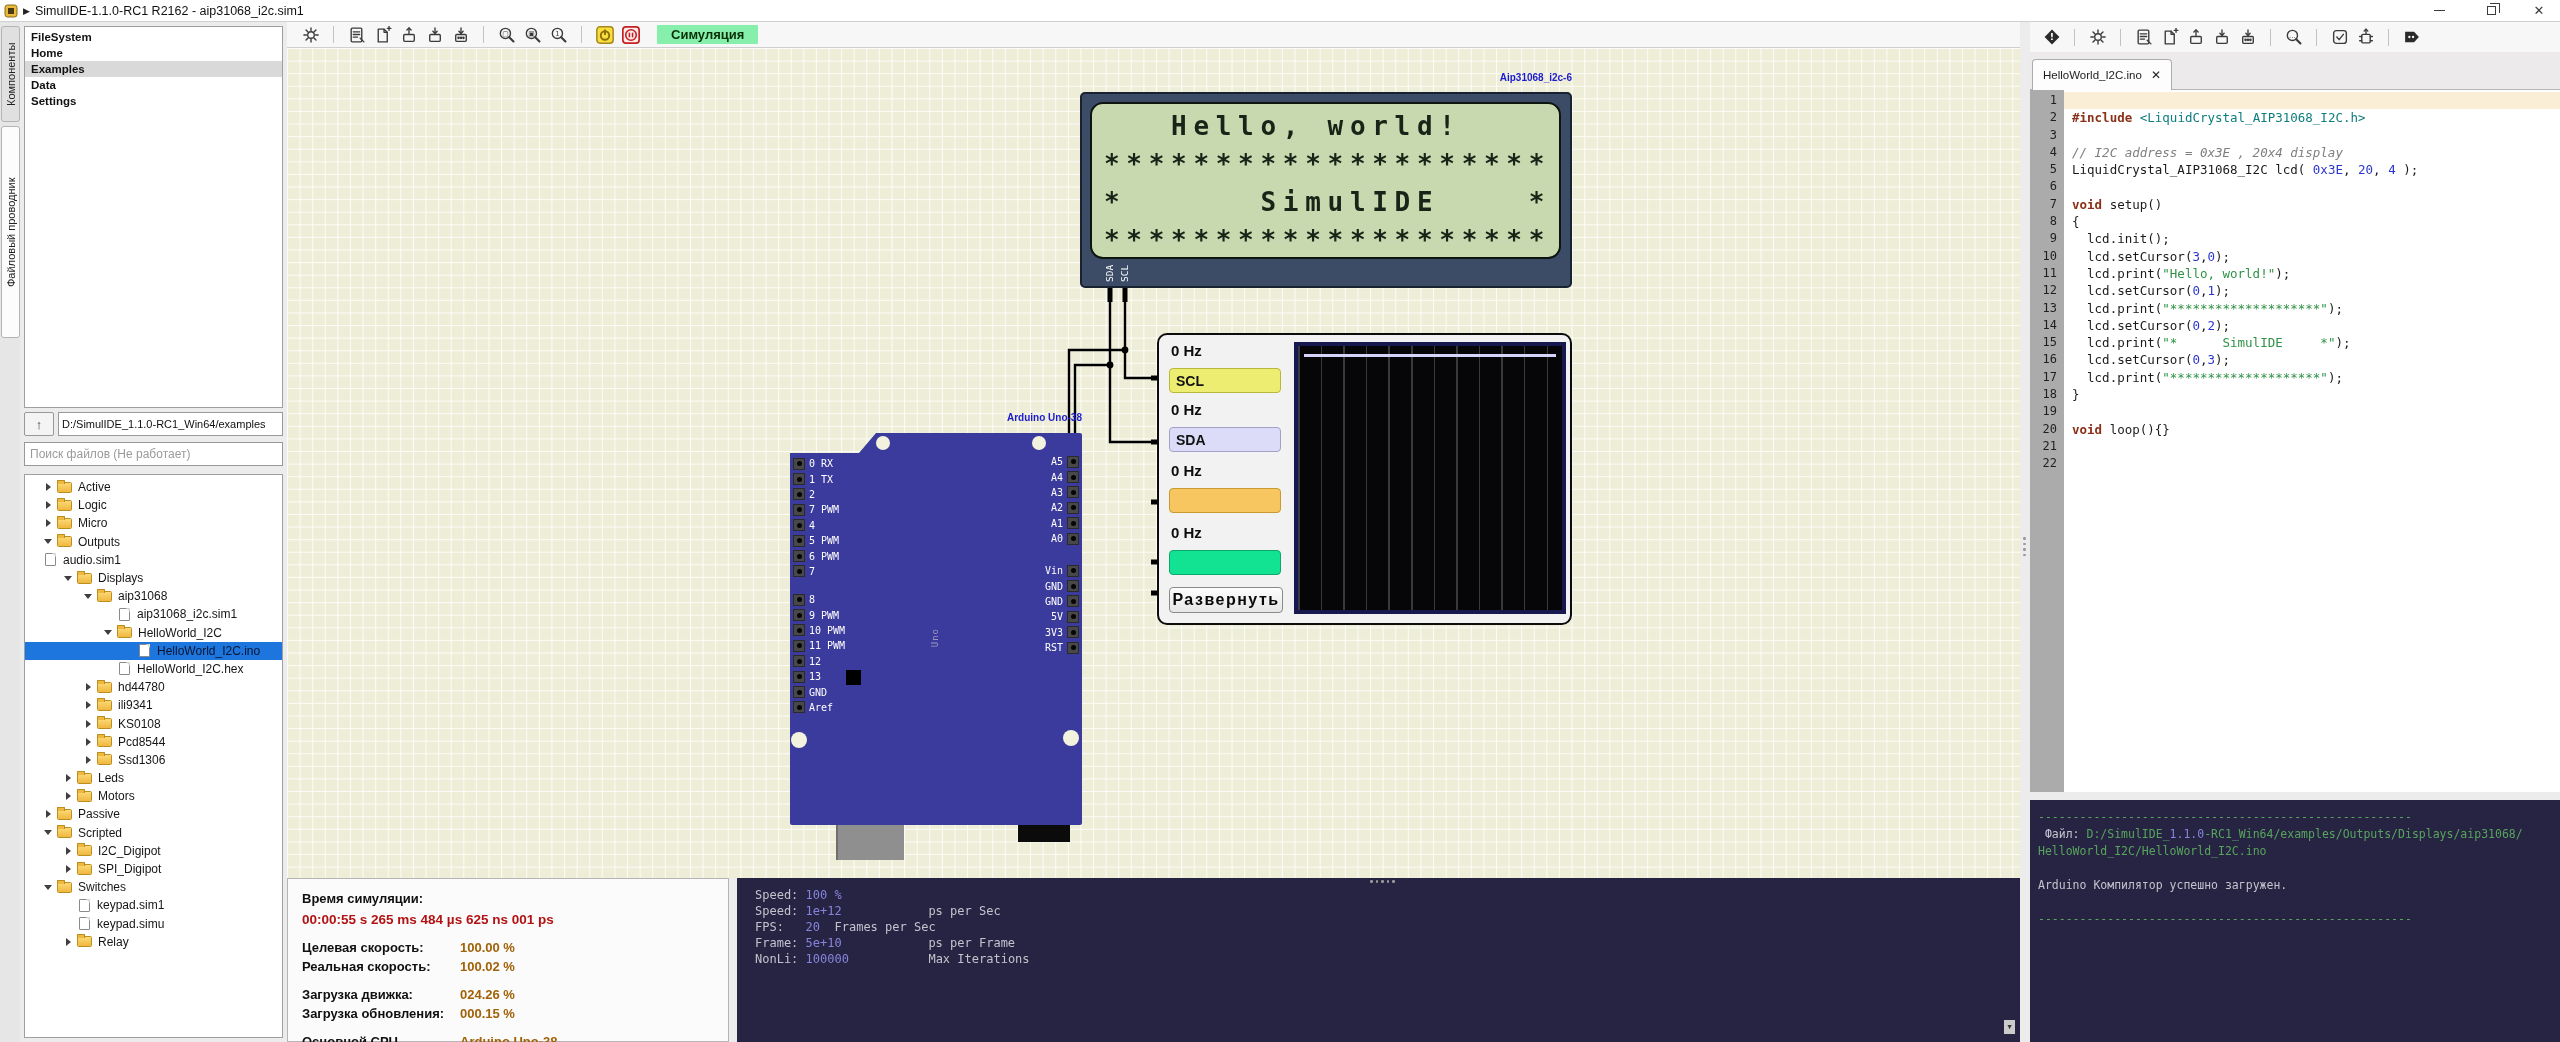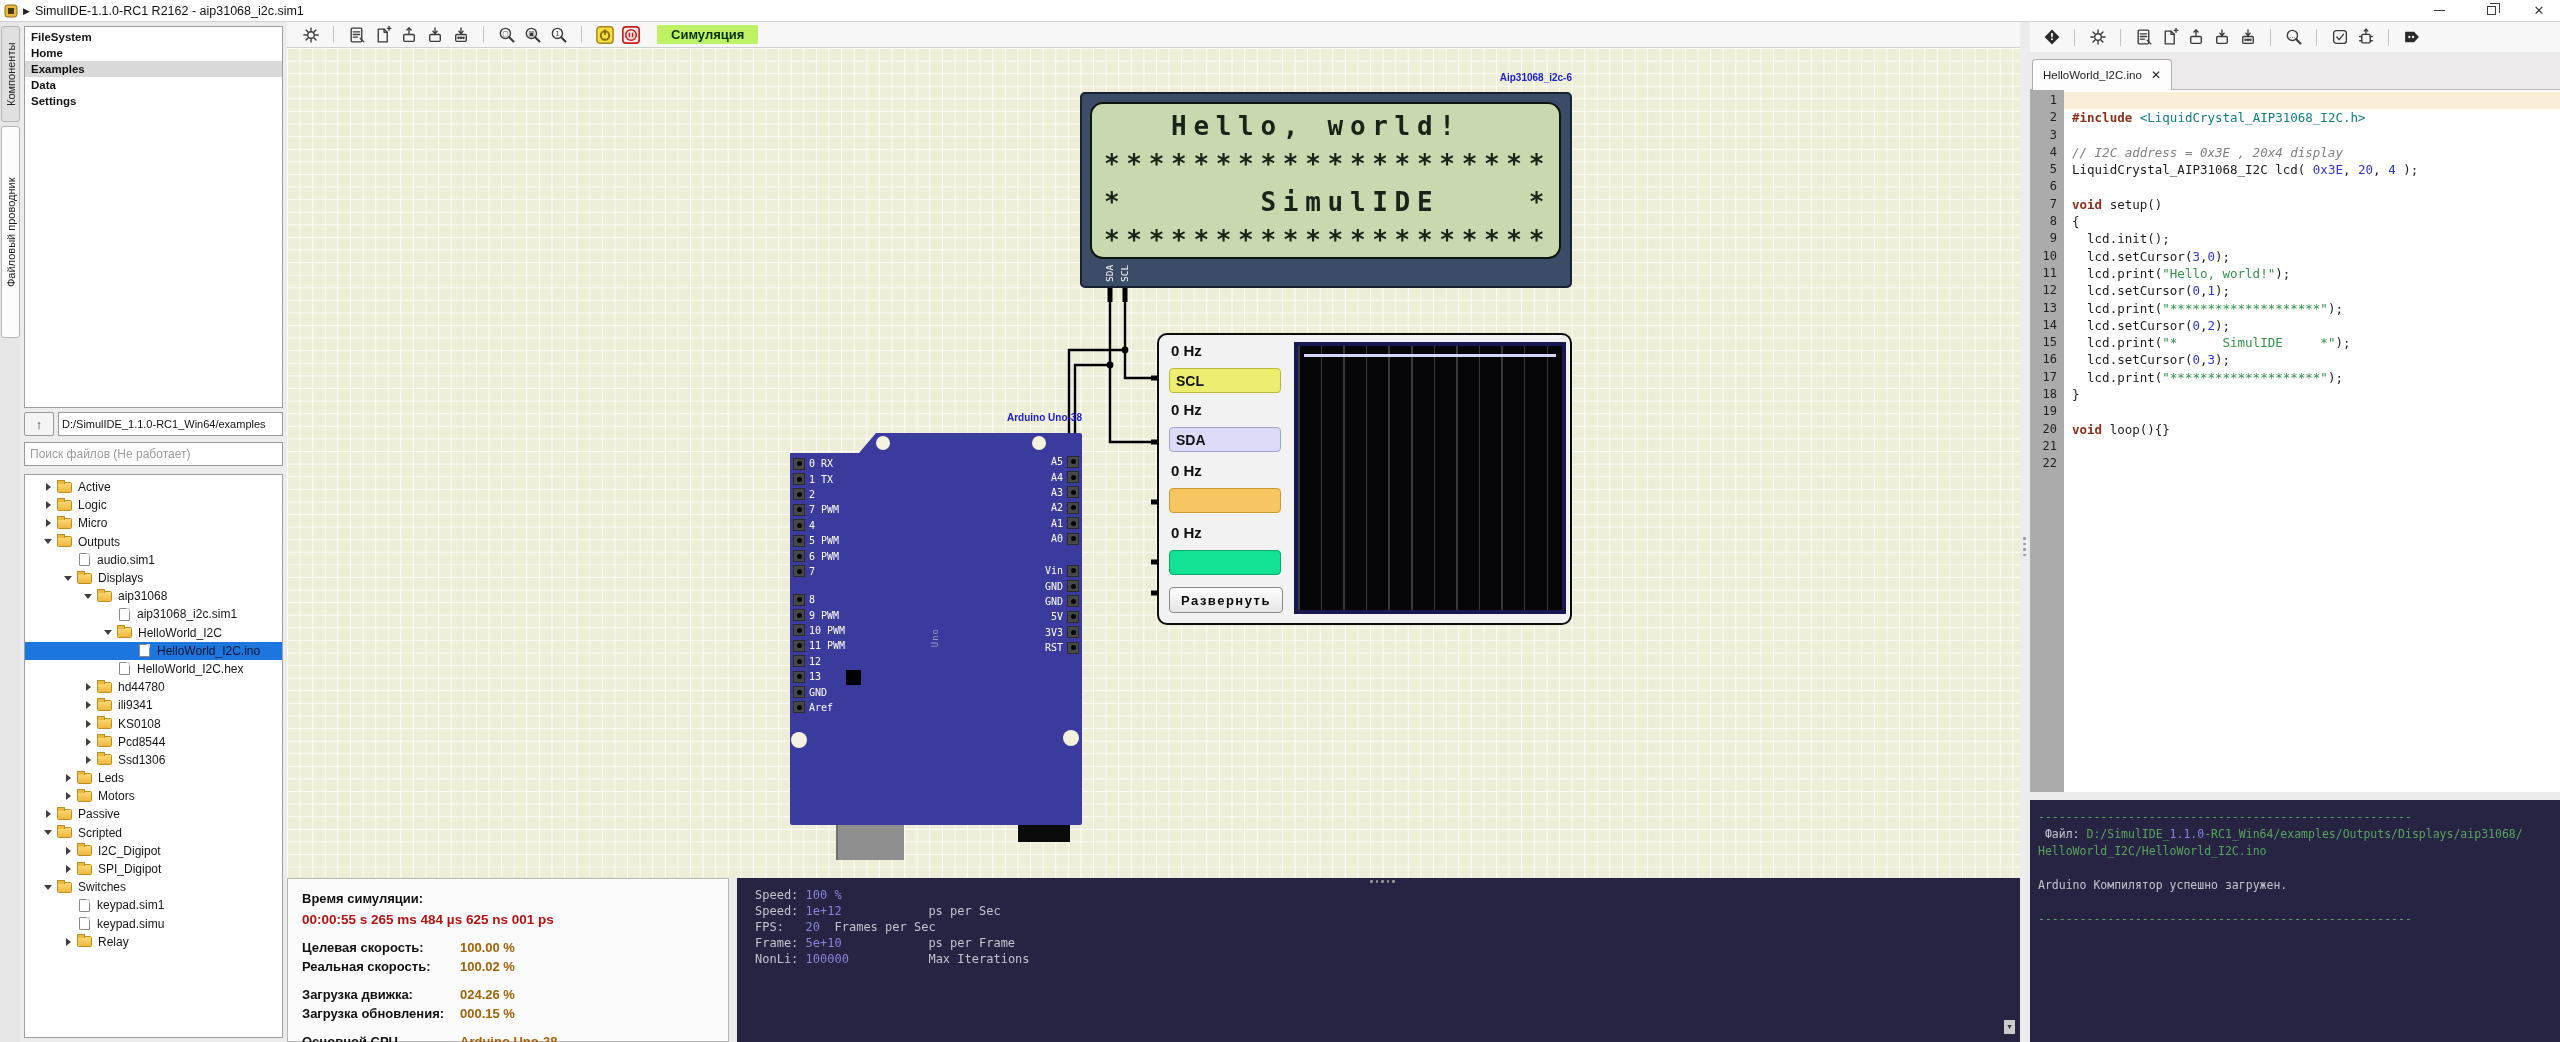--- a/index.html
+++ b/index.html
@@ -37,21 +37,21 @@
   .arr.d i{display:block;width:0;height:0;border-top:5px solid #3f3f3f;border-left:4px solid transparent;border-right:4px solid transparent}
   .ico-folder{width:15px;height:11px;background:linear-gradient(#fbd977,#f0b73f);border:1px solid #b98f1e;border-radius:1.5px;position:relative;margin-right:6px;flex:0 0 15px}
   .ico-folder::before{content:"";position:absolute;left:-1px;top:-3px;width:6px;height:3px;background:#f0b73f;border:1px solid #b98f1e;border-bottom:none;border-radius:1px 1px 0 0}
   .ico-file{width:11px;height:13px;background:#fff;border:1px solid #8a8a8a;border-radius:1px;position:relative;margin-right:7px;margin-left:2px;flex:0 0 11px}
   .ico-file::before{content:"";position:absolute;right:-1px;top:-1px;border-style:solid;border-width:0 4px 4px 0;border-color:transparent #d9d9d9 transparent transparent}
   
   .toolbar{display:flex;align-items:center;background:#f7f7f7;border-bottom:1px solid #cfcfcf}
   #main-toolbar{left:287px;top:22px;width:1733px;height:26px;padding-left:14px;gap:7px}
   .tsep{width:1px;height:17px;background:#c2c2c2;margin:0 6px}
   .icon{width:19px;height:19px;display:flex;align-items:center;justify-content:center}
-  #sim-badge{margin-left:10px;background:#bef264;color:#083008;font-size:13px;font-weight:bold;padding:2px 14px;border-radius:1px}
+  #sim-badge{margin-left:10px;background:#86efac;color:#083008;font-size:13px;font-weight:bold;padding:2px 14px;border-radius:1px}
   
   #canvas{left:287px;top:48px;width:1733px;height:830px;background-color:#eeeed8;
     background-image:linear-gradient(rgba(255,255,255,.8) 1px,transparent 1px),linear-gradient(90deg,rgba(255,255,255,.8) 1px,transparent 1px);
     background-size:12.6px 12.6px;overflow:hidden}
   .comp-label{position:absolute;text-align:right;font-size:10px;font-weight:700;color:#1c1ccf}
   
   #lcd{left:793px;top:44px;width:492px;height:196px;background:#3c4c66;border:2px solid #182230;border-radius:5px}
   #lcd-screen{position:absolute;left:8px;top:8px;width:471px;height:157px;background:#c9d9af;border:2px solid #0e150e;border-radius:13px;padding:3px 0 0 12px;overflow:hidden}
   .lcd-row{height:38px;line-height:38px;font-family:"DejaVu Sans Mono",monospace;font-weight:bold;font-size:26px;letter-spacing:6.7px;color:#172417;white-space:pre}
   .lcd-pin-label{position:absolute;writing-mode:vertical-rl;transform:rotate(180deg);font-family:"DejaVu Sans Mono",monospace;font-size:9.5px;color:#fff;bottom:4px;height:26px}
@@ -65,21 +65,21 @@
   .pinbox i{display:block;width:5px;height:5px;background:#050505;border-radius:50%}
   .pinrow .lab-l{margin-left:4px}.pinrow .lab-r{margin-right:4px}
   #uno-chip{position:absolute;left:140px;top:195px;writing-mode:vertical-rl;transform:rotate(180deg);font-family:"DejaVu Sans Mono",monospace;font-size:9px;letter-spacing:1px;color:#9a9ac0}
   #led13{position:absolute;left:56px;top:237px;width:15px;height:15px;background:#000}
   #usb{left:549px;top:729px;width:68px;height:83px;background:#8f8f8f;border-top:3px solid #b9b9b9;border-left:2px solid #6f6f6f}
   #powerjack{left:731px;top:715px;width:52px;height:79px;background:#0b0b0b;border-top:2px solid #134}
   
   #scope{left:870px;top:285px;width:415px;height:292px;background:#f2f2f2;border:2.5px solid #0c0c0c;border-radius:10px}
   .freq{position:absolute;left:12px;font-size:15px;font-weight:bold;color:#0d0d0d}
   .chbox{position:absolute;left:10px;width:112px;height:25px;border-radius:4px;font-size:14px;font-weight:bold;color:#111;line-height:24px;padding-left:6px}
-  #scope-btn{position:absolute;left:10px;top:252px;width:114px;height:26px;background:linear-gradient(#fdfdfd,#e6e6e6);border:1px solid #8a8a8a;border-radius:4px;font-size:13px;font-weight:bold;letter-spacing:1.5px;color:#0a0a0a;display:flex;align-items:center;justify-content:center}
+  #scope-btn{position:absolute;left:10px;top:252px;width:114px;height:26px;background:linear-gradient(#fdfdfd,#e6e6e6);border:1px solid #8a8a8a;border-radius:4px;font-size:16px;font-weight:bold;letter-spacing:1.5px;color:#0a0a0a;display:flex;align-items:center;justify-content:center}
   #scope-screen{position:absolute;left:135px;top:7px;width:272px;height:272px;background:#060608;border:4px solid #181850;
     background-image:repeating-linear-gradient(90deg,#38383f 0 1.5px,transparent 1.5px 22.6px)}
   #scope-trace{position:absolute;left:6px;top:8px;width:252px;height:3px;background:#d4d4fa}
   
   #stats{left:287px;top:878px;width:442px;height:164px;background:#fbfbfb;border:1px solid #b5b5b5;padding:4px 0 0 14px}
   .s-title{font-size:13px;font-weight:bold;color:#101010;margin-top:12px}
   .s-time{font-size:13.5px;font-weight:bold;color:#b31212;margin-top:6px}
   .s-row{display:flex;font-size:13px;font-weight:bold}
   .s-row .sl{width:158px;color:#101010}
   .s-row .sv{color:#a16207}
@@ -173,21 +173,21 @@
         <span class="ico-folder"></span>
         <span>Micro</span>
       </div>
       <div class="tree-row" style="padding-left: 14px;">
         <span class="arr d">
           <i></i>
         </span>
         <span class="ico-folder"></span>
         <span>Outputs</span>
       </div>
-      <div class="tree-row" style="padding-left: 34px;">
+      <div class="tree-row" style="">
         <span class="arr"></span>
         <span class="ico-file"></span>
         <span>audio.sim1</span>
       </div>
       <div class="tree-row" style="padding-left: 34px;">
         <span class="arr d">
           <i></i>
         </span>
         <span class="ico-folder"></span>
         <span>Displays</span>

